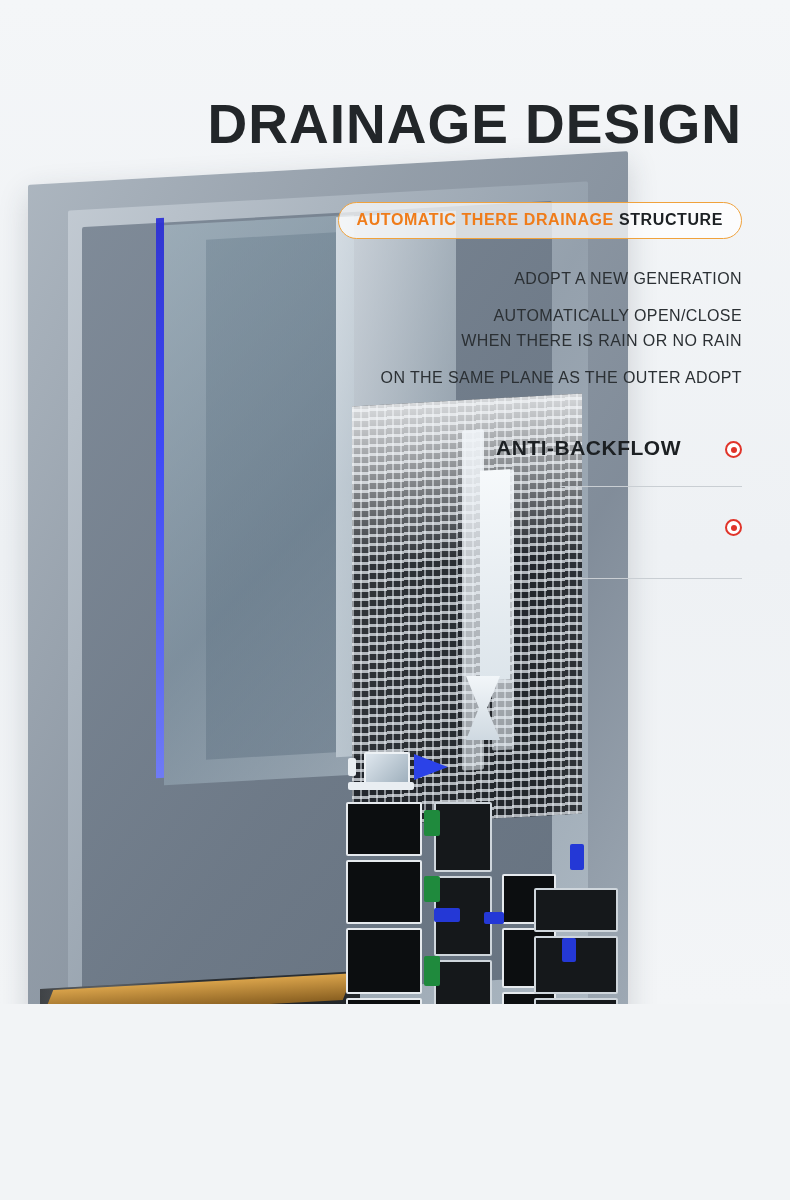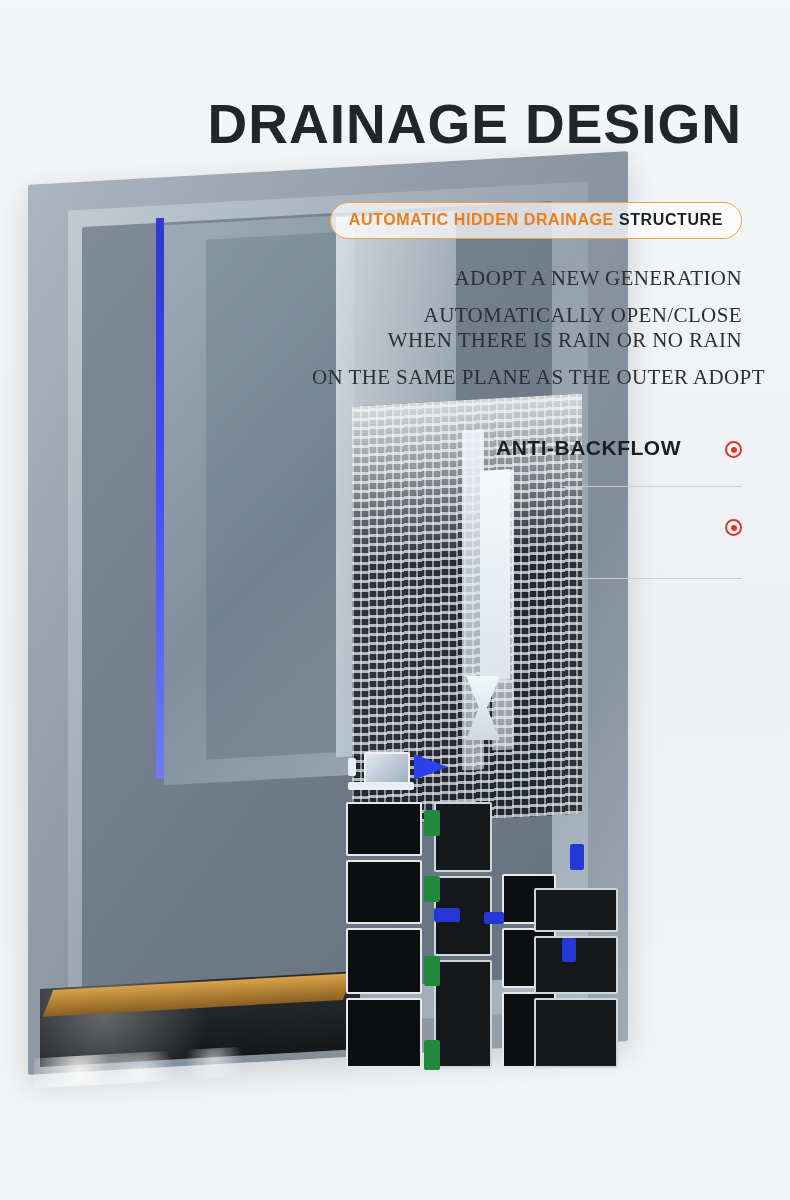--- a/index.html
+++ b/index.html
@@ -4,21 +4,21 @@
 <style>
   * { box-sizing: border-box; margin: 0; padding: 0; }
   html, body {
     width: 790px; height: 1200px;
     background: #f2f4f6;
     font-family: "Liberation Sans", sans-serif;
     overflow: hidden;
   }
   #page {
     position: relative;
-    width: 790px; height: 1200px;
+    width: 790px; height: 1004px;
     background: linear-gradient(180deg,#f4f6f8 0%, #eef1f4 55%, #f3f5f7 100%);
     overflow: hidden;
   }
 
   
   .art {
     position: absolute;
     left: 0; top: 0; width: 790px; height: 1200px;
     pointer-events: none;
   }
@@ -188,25 +188,24 @@
   .pill .rest { color: #1d2124; font-weight: 600; }
 
   .lines {
     position: absolute;
     right: 48px; top: 266px;
     width: 430px;
     text-align: right;
     color: #2b3034;
   }
   .lines .l {
-    font-size: 21px;
+    font-size: 16px;
     line-height: 25px;
     letter-spacing: .4px;
     white-space: nowrap;
-    font-family: Liberation Serif, serif;
   }
   .gap { height: 12px; }
 
   .feature {
     position: absolute;
     right: 48px;
     width: 330px;
     height: 46px;
   }
   .feature.f1 { top: 430px; }
@@ -301,21 +300,21 @@
       <div class="acc-b" style="left:146px; top:172px; width:20px; height:12px;"></div>
       <div class="acc-b" style="left:232px; top:104px; width:14px; height:26px;"></div>
       <div class="acc-b" style="left:224px; top:198px; width:14px; height:24px;"></div>
       <div class="acc-w" style="left:10px;  top:42px;  width:66px; height:8px;"></div>
     </div>
   </div>
 
   <div class="title">DRAINAGE DESIGN</div>
 
   <div class="pill">
-    <span class="hi">AUTOMATIC HIDDEN DRAINAGE</span>
+    <span class="hi">AUTOMATIC THERE DRAINAGE</span>
     <span class="rest">STRUCTURE</span>
   </div>
 
   <div class="lines">
     <div class="l">ADOPT A NEW GENERATION</div>
     <div class="gap"></div>
     <div class="l">AUTOMATICALLY OPEN/CLOSE</div>
     <div class="l">WHEN THERE IS RAIN OR NO RAIN</div>
     <div class="gap"></div>
     <div class="l">ON THE SAME PLANE AS THE OUTER ADOPT</div>

